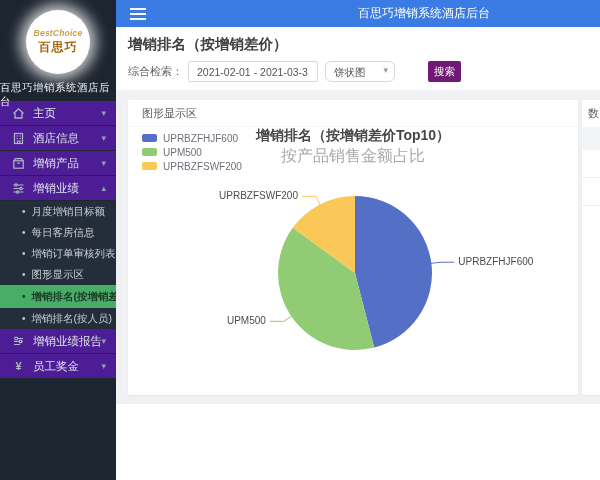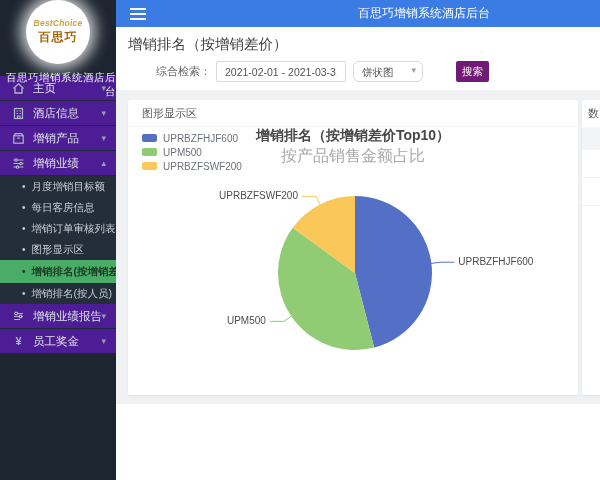--- a/index.html
+++ b/index.html
@@ -2,21 +2,21 @@
 <html><head>
 <meta charset="utf-8">
 <style>
   * { margin:0; padding:0; box-sizing:border-box; }
   html,body { width:600px; height:480px; overflow:hidden; background:#fff;
               font-family:"Liberation Sans","DejaVu Sans",sans-serif; }
   .stage { position:relative; width:600px; height:480px; overflow:hidden; }
 
   
   .sidebar { position:absolute; left:0; top:0; width:116px; height:480px; background:#1d2530; }
-  .logo-wrap { height:76px; text-align:right; }
+  .logo-wrap { height:101px; text-align:left; padding-top:10px; }
   .logo-circle { width:64px; height:64px; border-radius:50%; background:#fff; margin:0 auto;
                  box-shadow:0 0 14px 6px rgba(255,255,255,.75);
                  display:flex; flex-direction:column; align-items:center; justify-content:center; }
   .logo-brand { font-size:8.5px; font-style:italic; font-weight:bold; color:#c9a145; letter-spacing:.2px; }
   .logo-brand-cn { font-size:12px; font-weight:bold; color:#a16207; margin-top:1px; letter-spacing:1px; }
   .app-title { margin-top:7px; font-size:10.5px; color:#eef1f4; letter-spacing:.5px; }
   .menu { width:100%; }
   .menu-parent { height:25px; display:flex; align-items:center; padding:0 10px 0 12px;
                  background:#4c1d95; border-bottom:1px solid #1e2732; cursor:pointer; }
   .menu-icon { width:13px; height:13px; margin-right:8px; color:#aeb9c4; flex:0 0 13px; }
@@ -32,22 +32,22 @@
 
   
   .topbar { position:absolute; left:116px; top:0; right:0; height:27px; background:#3b7ce4; }
   .hamburger { position:absolute; left:14px; top:8px; width:16px; height:12px; cursor:pointer; }
   .hamburger i { display:block; width:16px; height:2px; background:rgba(255,255,255,.95); margin-bottom:3px; }
   .topbar-title { position:absolute; left:308px; top:0; transform:translateX(-50%);
                   line-height:27px; font-size:12px; color:#fff; white-space:nowrap; }
 
   
   .page-header { position:absolute; left:116px; top:27px; right:0; height:63px; background:#fff; }
-  .page-title { padding:8px 0 0 12px; font-size:14.5px; color:#3f3f3f; }
-  .controls { position:absolute; left:12px; top:34px; display:flex; align-items:center;margin-left:28px; }
+  .page-title { padding:8px 0 0 12px; font-size:14.5px; color:#3f3f3f;font-weight:bold; }
+  .controls { position:absolute; left:12px; top:34px; display:flex; align-items:center; }
   .controls .flabel { font-size:11px; color:#666; }
   .date-input { width:130px; height:21px; margin-left:5px; border:1px solid #d9d9d9; border-radius:2px;
                 padding:0 8px; font-size:10.5px; color:#555; outline:none;
                 font-family:"Liberation Sans","DejaVu Sans",sans-serif; }
   .select-box { position:relative; width:70px; height:21px; margin-left:7px; border:1px solid #d9d9d9;
                 border-radius:6px; background:#fff; cursor:pointer; }
   .select-value { line-height:20px; padding-left:8px; font-size:10.5px; color:#555; }
   .select-caret { position:absolute; right:6px; top:3px; font-size:9px; color:#999; }
   .search-btn { width:33px; height:21px; margin-left:33px; background:#701a75; border:none; border-radius:2px;
                 color:#fff; font-size:10.5px; cursor:pointer; line-height:21px; text-align:center;

